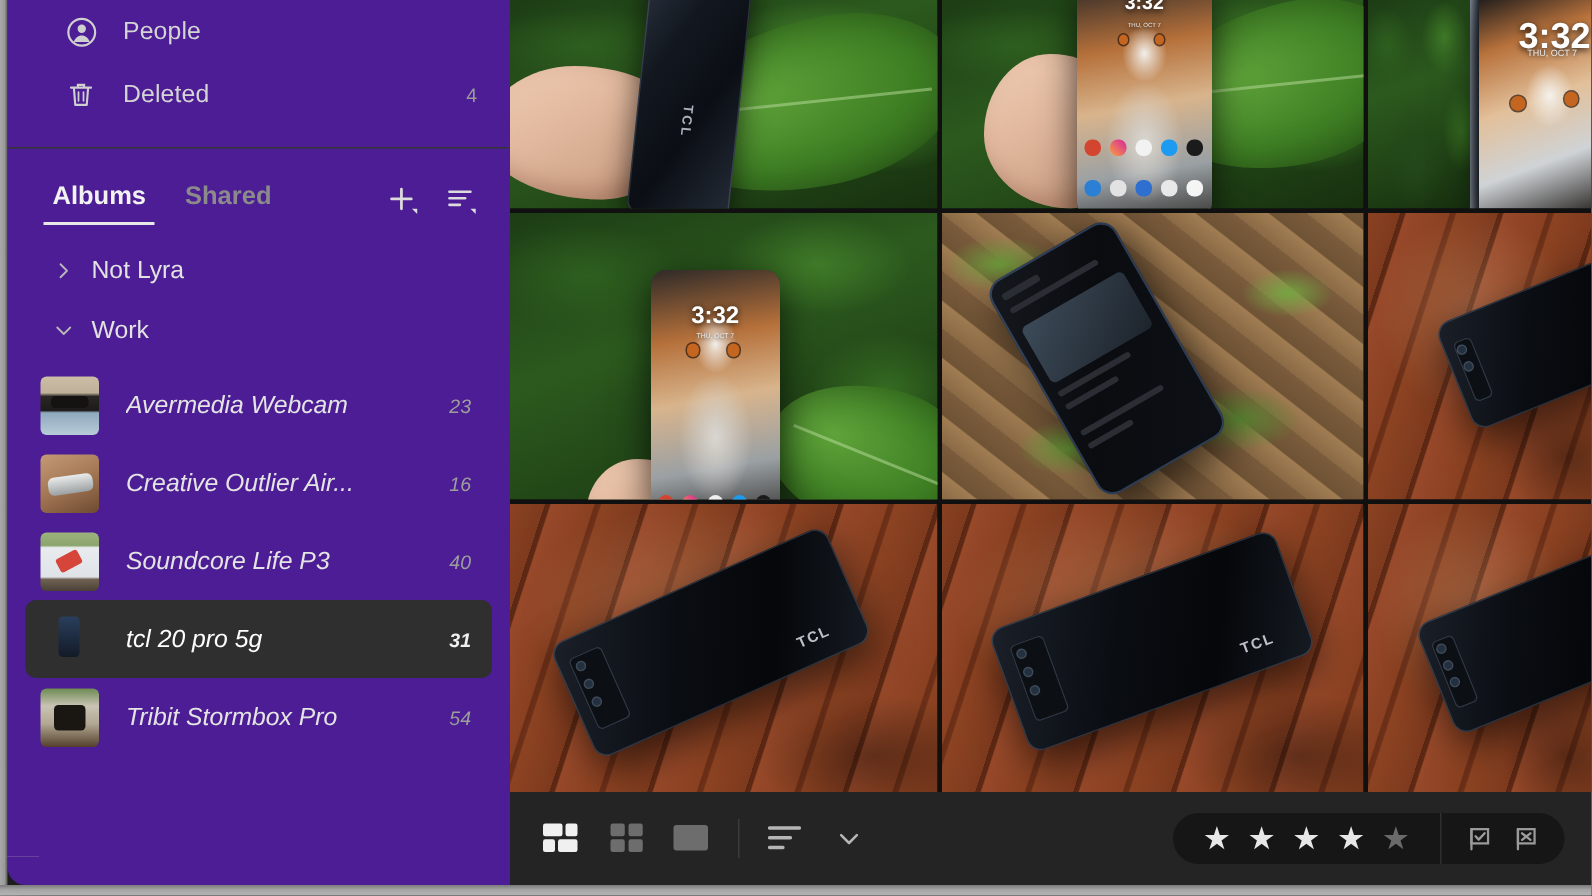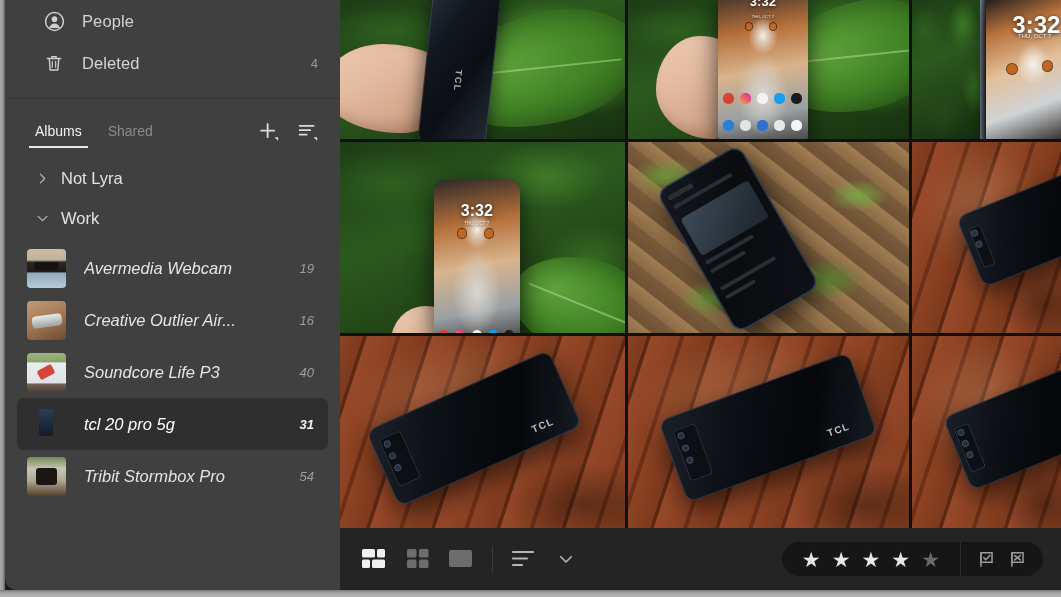--- a/index.html
+++ b/index.html
@@ -32,21 +32,21 @@
     position: absolute; left: 0; bottom: 0; width: 26px; height: 26px;
     border-bottom-left-radius: 14px;
     box-shadow: -6px 6px 0 6px #b0b0b0;
     z-index: 59;
   }
 
   
   #sidebar {
     position: absolute; left: 5px; top: 0;
     width: 335px; height: 590px;
-    background: #404040;
+    background: #4c1d95;
     border-bottom-left-radius: 12px;
     overflow: hidden;
     z-index: 20;
   }
   .nav-section { padding-top: 0; }
   .nav-item {
     display: flex; align-items: center;
     height: 42px; padding: 0 22px 0 38px;
     color: #d4d4d4; font-size: 16.5px;
     cursor: pointer;
@@ -66,21 +66,21 @@
     height: 1px; background: #353535; margin: 14px 0 0 0;
   }
 
   
   .albums-header {
     display: flex; align-items: flex-end;
     padding: 22px 22px 0 24px;
     position: relative;
   }
   .tab {
-    font-size: 14px; font-weight: normal;
+    font-size: 17px; font-weight: bold;
     color: #8b8b8b; padding: 0 6px 9px 6px; margin-right: 14px;
     cursor: pointer; position: relative;
   }
   .tab.active { color: #f2f2f2; }
   .tab.active::after {
     content: ""; position: absolute; left: 0; right: 0; bottom: 0;
     height: 2px; background: #e8e8e8;
   }
   .albums-header-actions {
     margin-left: auto; display: flex; align-items: center; gap: 18px;
@@ -354,21 +354,21 @@
           </svg>
         </span>
         <span>Work</span>
       </div>
     </div>
 
     <div class="album-list">
       <div class="album-row">
         <span class="album-thumb th-webcam"></span>
         <span class="album-name">Avermedia Webcam</span>
-        <span class="album-count">19</span>
+        <span class="album-count">23</span>
       </div>
       <div class="album-row">
         <span class="album-thumb th-outlier"></span>
         <span class="album-name">Creative Outlier Air...</span>
         <span class="album-count">16</span>
       </div>
       <div class="album-row">
         <span class="album-thumb th-soundcore"></span>
         <span class="album-name">Soundcore Life P3</span>
         <span class="album-count">40</span>

